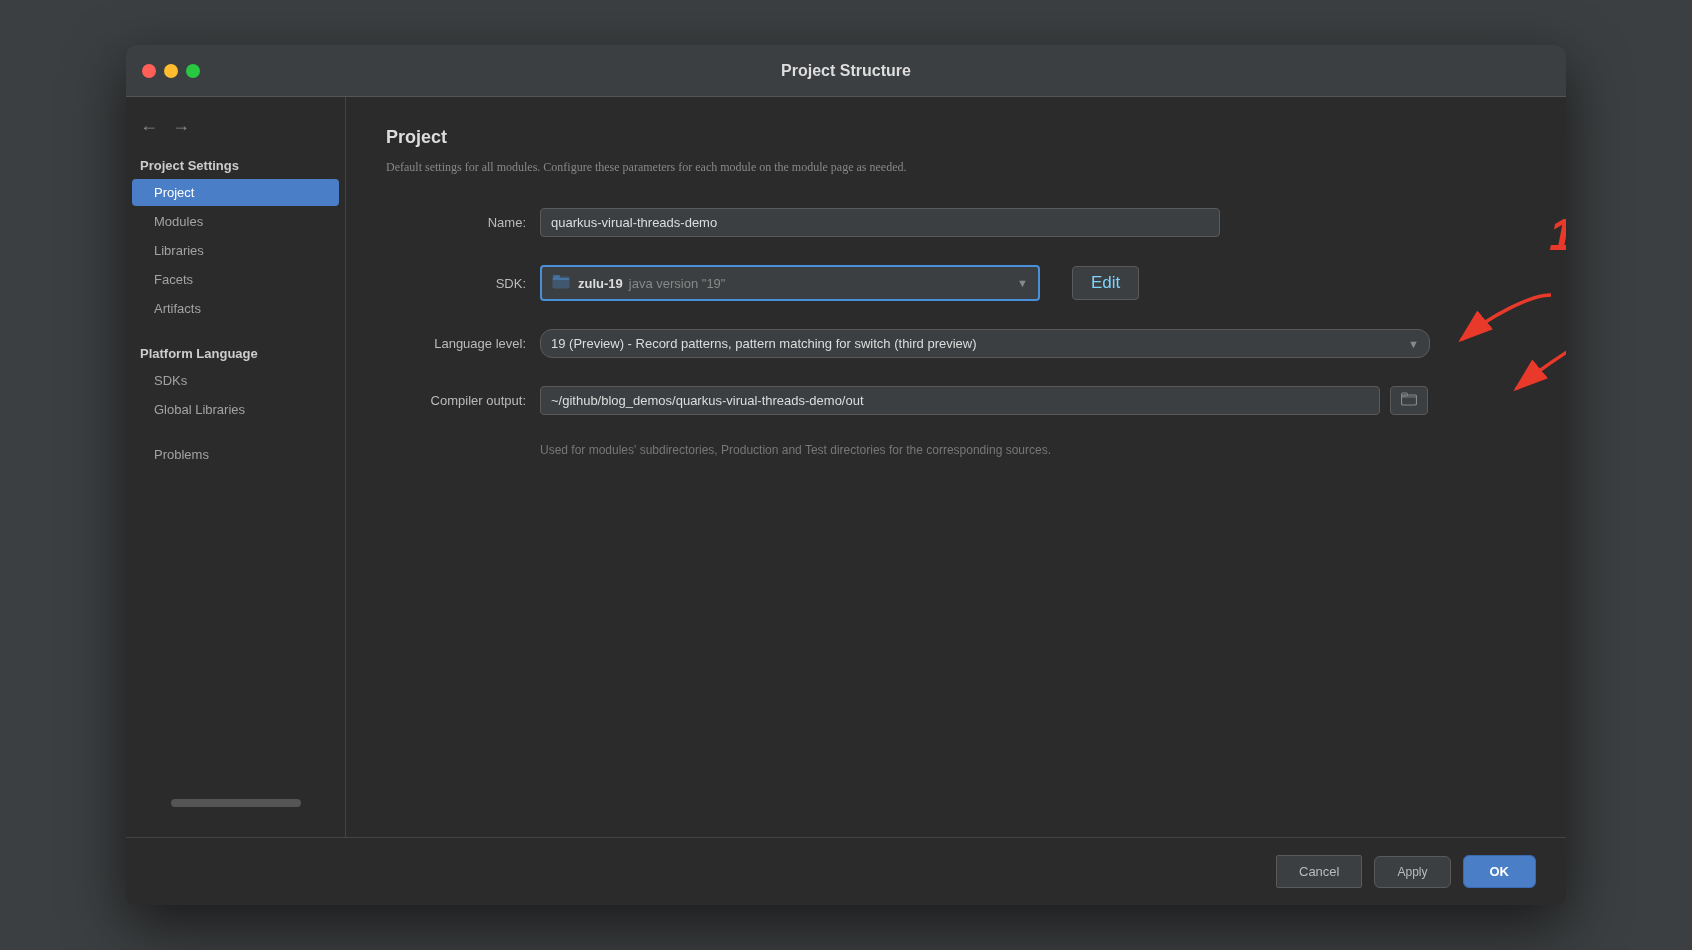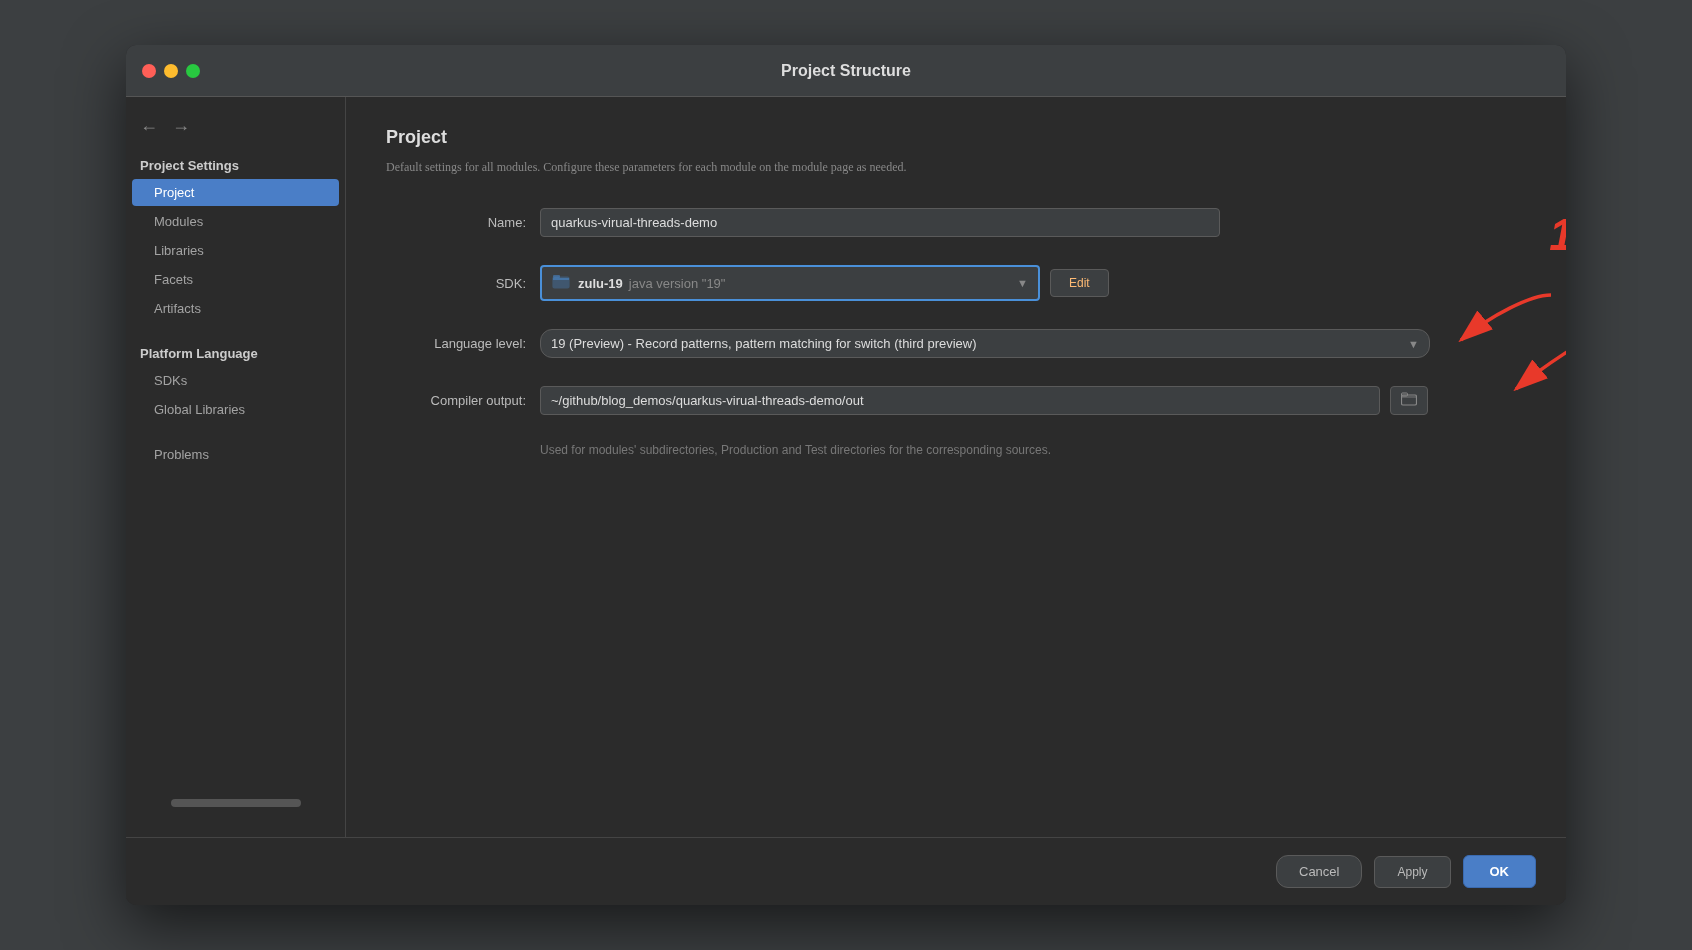--- a/index.html
+++ b/index.html
@@ -223,25 +223,26 @@
     .sdk-chevron {
       margin-left: auto;
       color: #888;
       font-size: 11px;
     }
 
     .edit-button {
       background: #3c3f41;
       border: 1px solid #5a5a5a;
       border-radius: 4px;
-      color: #fdba74;
-      font-size: 12px;
+      color: #7dd3fc;
+      font-size: 17px;
       padding: 6px 18px;
       cursor: pointer;
       white-space: nowrap;
+      margin-left: 22px;
     }
 
     .lang-select-wrapper {
       display: flex;
       align-items: center;
       background: #3c3f41;
       border: 1px solid #5a5a5a;
       border-radius: 12px;
       padding: 6px 10px;
       flex: 1;
@@ -303,21 +304,21 @@
       align-items: center;
       justify-content: flex-end;
       padding: 0 30px;
       gap: 12px;
       flex-shrink: 0;
     }
 
     .btn-cancel {
       background: #3c3f41;
       border: 1px solid #5a5a5a;
-      border-radius: 12px;
+      border-radius: 2px;
       color: #bbb;
       font-size: 13px;
       padding: 8px 22px;
       cursor: pointer;
     }
 
     .btn-apply {
       background: #3c3f41;
       border: 1px solid #5a5a5a;
       border-radius: 6px;

